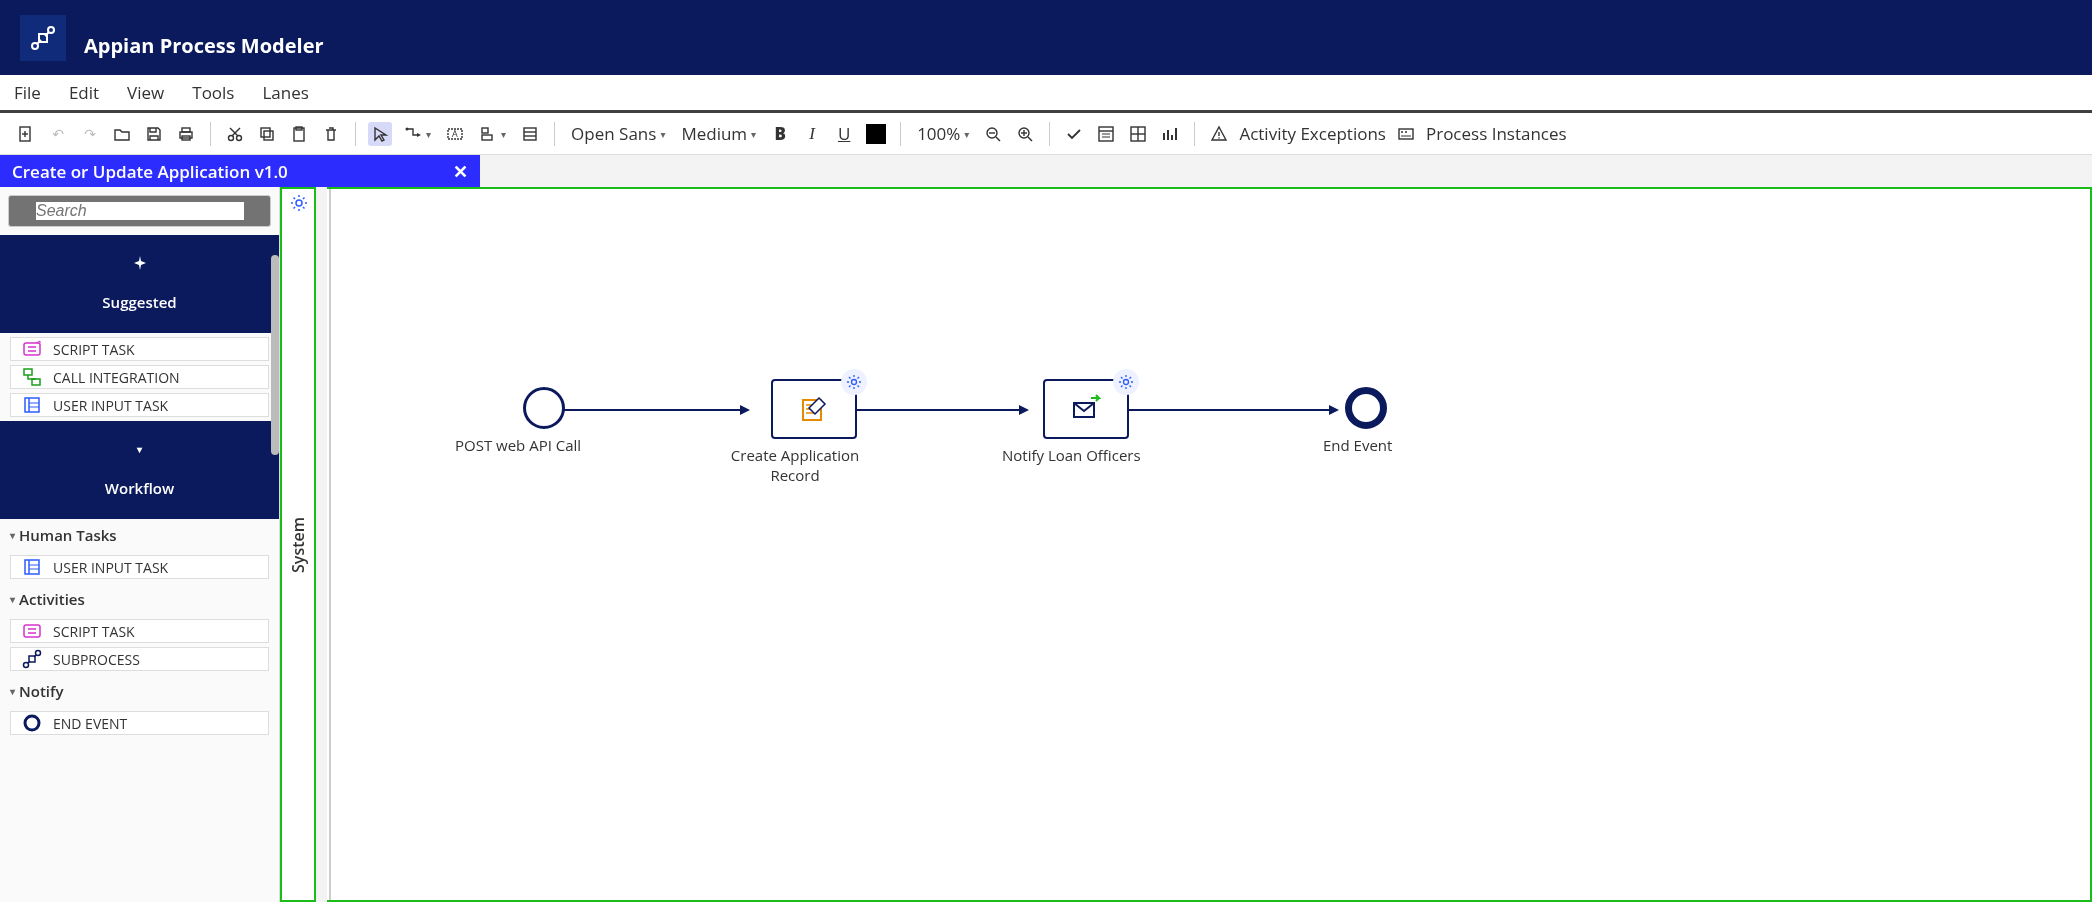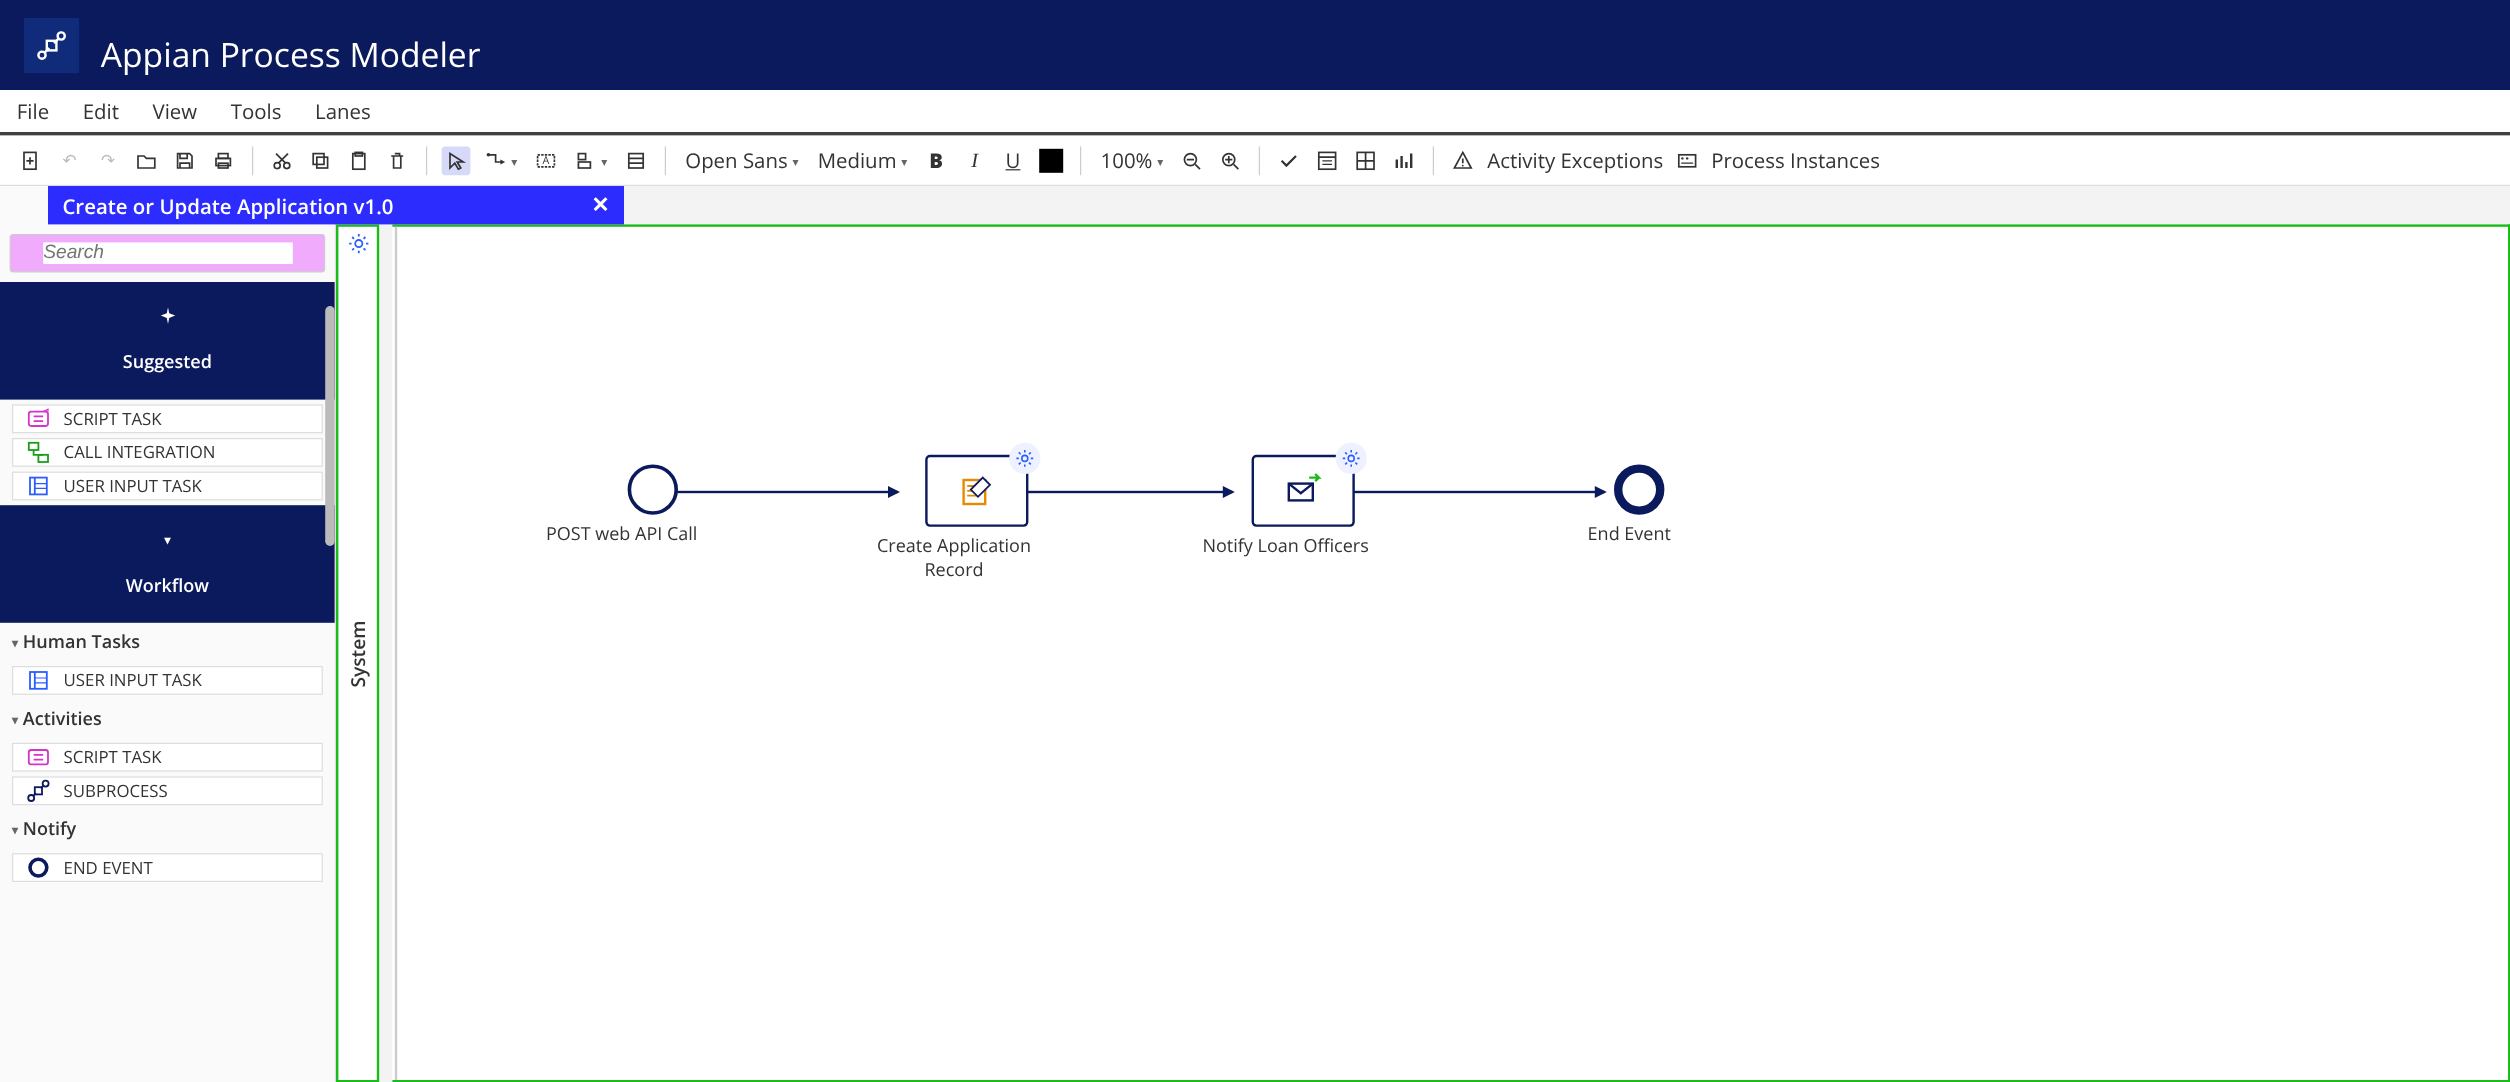--- a/index.html
+++ b/index.html
@@ -1,46 +1,46 @@
 <!DOCTYPE html>
 <html><head>
 <meta charset="utf-8">
 <style>
   * { box-sizing: border-box; margin: 0; padding: 0; }
   body { font-family: "Open Sans", -apple-system, BlinkMacSystemFont, sans-serif; font-size: 14px; color: #333; overflow: hidden; }
 
   
   .header { background: #0b1a5c; height: 75px; display: flex; align-items: center; padding: 0 20px; color: #fff; }
   .header-icon { width: 46px; height: 46px; background: #102b7a; display: flex; align-items: center; justify-content: center; margin-right: 18px; }
-  .header-title { font-size: 28px; font-weight: 400; margin-top: 16px; }
+  .header-title { font-size: 20px; font-weight: 700; margin-top: 16px; }
 
   
   .menubar { height: 38px; background: #fff; display: flex; align-items: center; padding: 0 14px; gap: 28px; border-bottom: 3px solid #404040; }
   .menu-item { cursor: pointer; font-size: 17px; }
 
   
   .toolbar { height: 42px; background: #fff; display: flex; align-items: center; padding: 0 14px; gap: 8px; border-bottom: 1px solid #ddd; }
   .tb-btn { width: 24px; height: 24px; display: flex; align-items: center; justify-content: center; cursor: pointer; color: #333; border-radius: 3px; }
   .tb-btn.active { background: #d6d9f7; }
   .tb-sep { width: 1px; height: 24px; background: #ccc; margin: 0 4px; }
   .tb-dropdown { display: flex; align-items: center; gap: 4px; cursor: pointer; font-size: 17px; padding: 0 4px; }
   .tb-text { font-size: 17px; }
   .color-swatch { width: 20px; height: 20px; background: #000; }
   .caret { font-size: 10px; color: #666; }
 
   
   .main { display: flex; height: calc(100vh - 155px); }
 
   
-  .tab-bar { position: absolute; top: 155px; left: 0; width: 480px; height: 32px; background: #2c2cff; color: #fff; display: flex; align-items: center; justify-content: space-between; padding: 0 12px; z-index: 5; font-weight: 600; font-size: 17px; margin-left: 40px; }
+  .tab-bar { position: absolute; top: 155px; left: 0; width: 480px; height: 32px; background: #2c2cff; color: #fff; display: flex; align-items: center; justify-content: space-between; padding: 0 12px; z-index: 5; font-weight: 600; font-size: 17px; }
   .close-x { cursor: pointer; font-size: 18px; font-weight: bold; }
 
   
   .sidebar { width: 280px; background: #fafafa; border-right: 1px solid #ddd; padding-top: 32px; overflow-y: auto; position: relative; }
-  .search-box { margin: 8px; display: flex; align-items: center; border: 1px solid #ccc; background: #f0abfc; padding: 6px 26px; border-radius: 3px; }
+  .search-box { margin: 8px; display: flex; align-items: center; border: 1px solid #ccc; background: #737373; padding: 6px 26px; border-radius: 3px; }
   .search-box input { border: none; outline: none; flex: 1; font-style: italic; font-size: 16px; color: #888; }
   .sb-header { background: #0b1a5c; color: #fff; padding: 21px 10px; font-weight: 600; display: flex; align-items: center; gap: 22px; font-size: 15px; flex-direction: column; }
   .sb-subheader { padding: 6px 10px; font-weight: 600; color: #333; display: flex; align-items: center; gap: 4px; font-size: 15px; }
   .sb-subheader::before { content: "▾"; font-size: 10px; color: #666; }
   .sb-item { margin: 4px 10px; padding: 0 10px; background: #fff; border: 1px solid #ddd; display: flex; align-items: center; gap: 10px; cursor: grab; font-size: 14px; }
   .sb-icon { width: 22px; height: 22px; display: flex; align-items: center; justify-content: center; }
   .scrollbar-hint { position: absolute; right: 0; top: 100px; width: 8px; height: 200px; background: #bbb; border-radius: 4px; }
 
   
   .canvas-wrap { flex: 1; position: relative; background: #f3f3f3; padding-top: 32px; }

